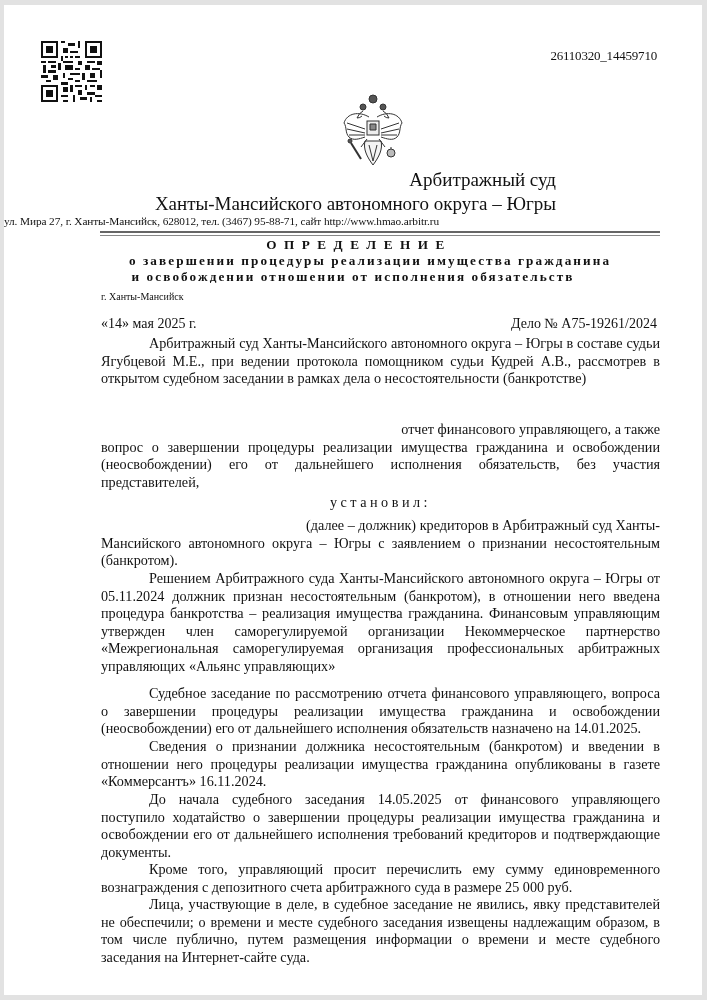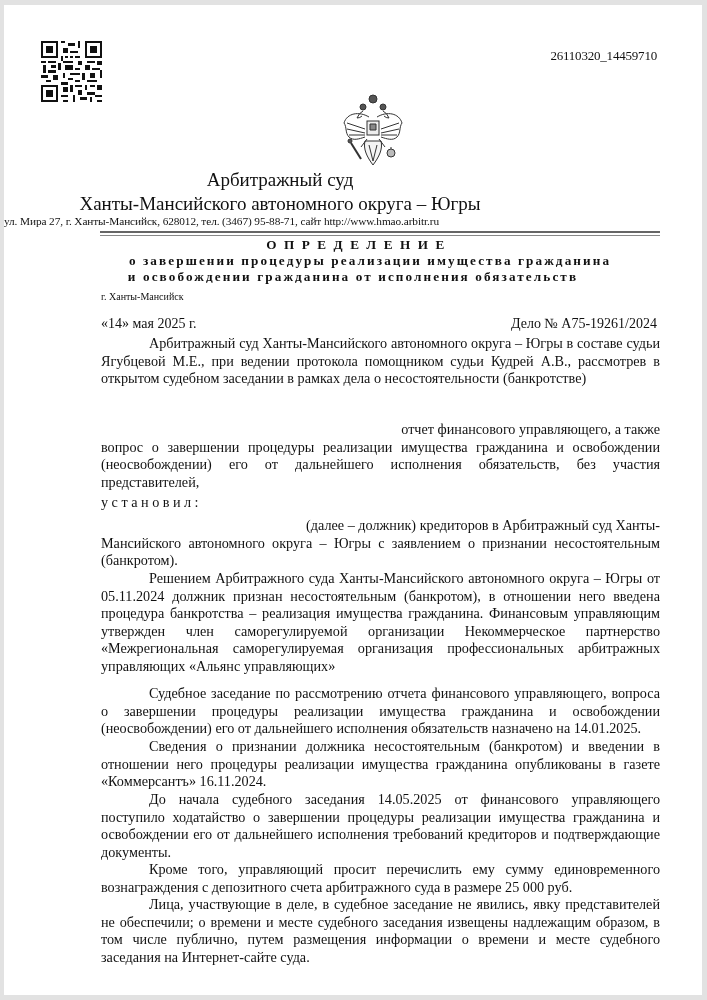--- a/index.html
+++ b/index.html
@@ -23,21 +23,21 @@
   }
   .doc-id {
     right: 45px; top: 43px;
     font-size: 13px;
     letter-spacing: -0.2px;
   }
   .emblem {
     left: 337px; top: 88px; width: 64px; height: 80px;
   }
   .court-name {
-    left: 0; width: 552px; text-align: center;
+    left: 0; width: 552px; text-align: right;
     font-size: 19px; line-height: 22px;
   }
   .court-name.l1 { top: 164px; }
   .court-name.l2 { top: 188px; }
   .address {
     left: 0; width: 698px; text-align: left;
     top: 210px; font-size: 11.3px; letter-spacing: -0.1px;
   }
   .rule-thick {
     left: 96px; width: 560px; top: 226px; height: 2px; background: #666;
@@ -56,21 +56,21 @@
     font-size: 14.2px; line-height: 17.6px;
     text-align: justify;
   }
   .place { left: 97px; top: 286px; font-size: 10px; }
   .date { left: 97px; top: 311px; font-size: 14px; }
   .case-no { right: 45px; top: 311px; font-size: 14px; }
   .para {
     left: 97px; width: 559px;
   }
   .indent { text-indent: 48px; }
-  .centered { text-align: left; }
+  .centered { text-align: center; }
   .spaced { letter-spacing: 3.5px; }
   p { margin: 0; }
 </style>
 </head>
 <body>
 
 <div class="page">
 
   <svg class="abs qr" viewBox="0 0 25 25" shape-rendering="crispEdges">
     <rect width="25" height="25" fill="#fff"></rect>
@@ -177,21 +177,21 @@
 
   <div class="abs court-name l1">Арбитражный суд</div>
   <div class="abs court-name l2">Ханты-Мансийского автономного округа – Югры</div>
   <div class="abs address">ул. Мира 27, г. Ханты-Мансийск, 628012, тел. (3467) 95-88-71, сайт http://www.hmao.arbitr.ru</div>
 
   <div class="abs rule-thick"></div>
   <div class="abs rule-thin"></div>
 
   <div class="abs title t1">ОПРЕДЕЛЕНИЕ</div>
   <div class="abs title t2">о завершении процедуры реализации имущества гражданина</div>
-  <div class="abs title t3">и освобождении гражданина от исполнения обязательств</div>
+  <div class="abs title t3">и освобождении отношении от исполнения обязательств</div>
 
   <div class="abs place">г. Ханты-Мансийск</div>
   <div class="abs date">«14» мая 2025 г.</div>
   <div class="abs case-no">Дело № А75-19261/2024</div>
 
   <p class="abs para body-text indent" style="top:330px;">Арбитражный суд Ханты-Мансийского автономного округа – Югры в составе судьи Ягубцевой М.Е., при ведении протокола помощником судьи Кудрей А.В., рассмотрев в открытом судебном заседании в рамках дела о несостоятельности (банкротстве)</p>
 
   <p class="abs body-text" style="top:416px; right:42px;">отчет финансового управляющего, а также</p>
   <p class="abs para body-text" style="top:433.6px;">вопрос о завершении процедуры реализации имущества гражданина и освобождении (неосвобождении) его от дальнейшего исполнения обязательств, без участия представителей,</p>
 

